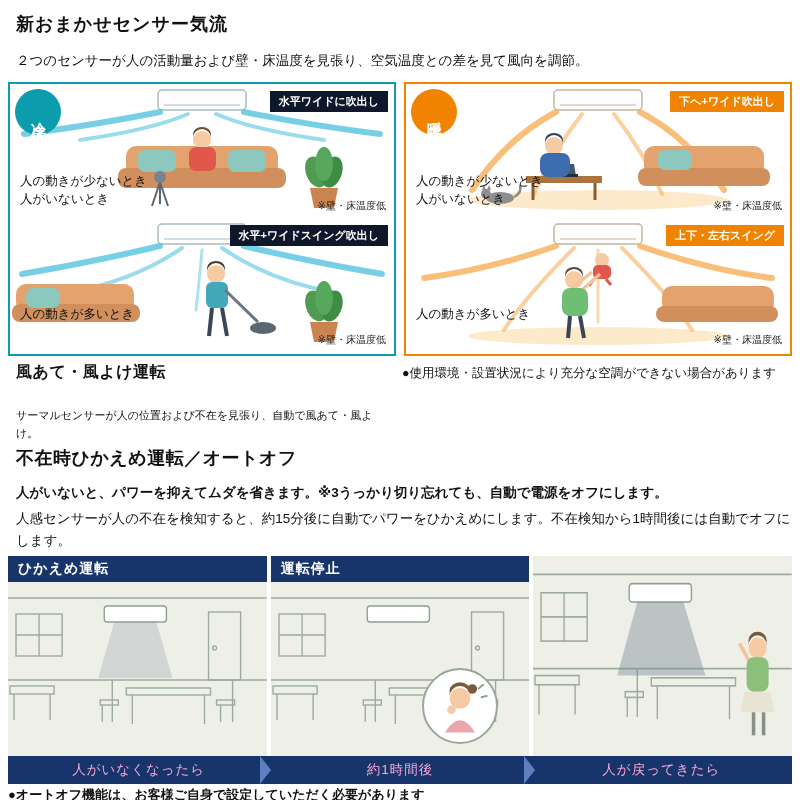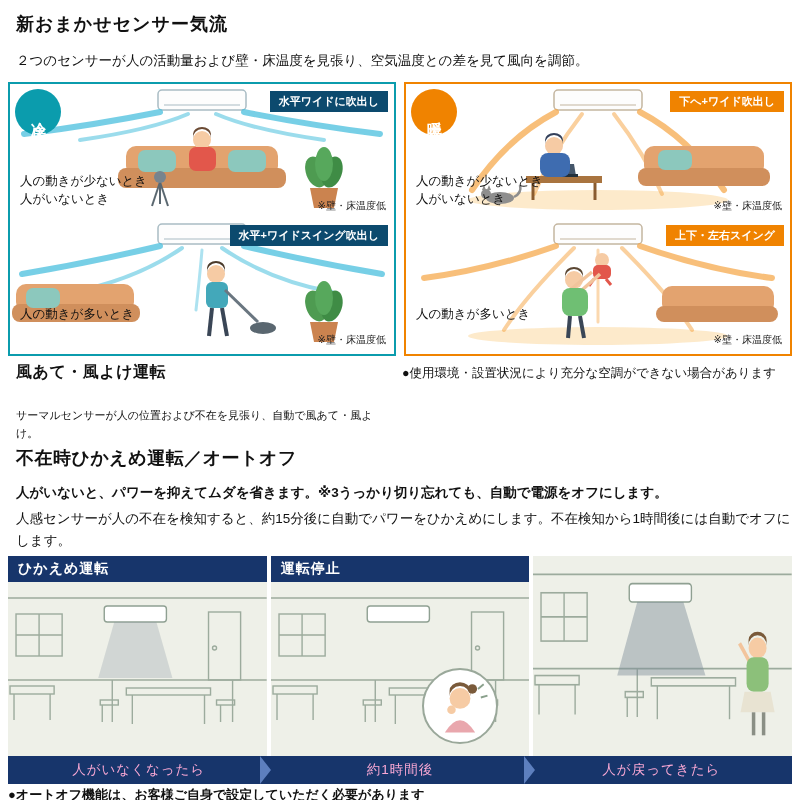--- a/index.html
+++ b/index.html
@@ -22,21 +22,21 @@
     writing-mode:vertical-rl;text-orientation:upright;letter-spacing:2px;z-index:5;
   }
   .cool .mode-badge{background:#0b9cad}
   .warm .mode-badge{background:#f08300}
   .scene{position:relative;width:100%;height:134px;overflow:hidden}
   .scene svg{position:absolute;left:0;top:0;width:100%;height:100%}
   .scene-label{
     position:absolute;top:7px;right:6px;color:#fff;font-size:11px;font-weight:bold;
     padding:3px 9px;z-index:4;white-space:nowrap;
   }
-  .cool .scene-label{background:#0c4a6e}
+  .cool .scene-label{background:#0f172a}
   .warm .scene-label{background:#f08300}
   .scene-desc{position:absolute;left:10px;font-size:12.5px;line-height:1.5;white-space:pre-line;z-index:3;font-weight:500}
   .desc-low{bottom:9px}
   .desc-high{bottom:28px}
   .scene-note{position:absolute;right:8px;bottom:5px;font-size:10px;color:#222;z-index:3}
 
   
   .wind{position:absolute;left:16px;top:362px;width:376px}
   .wind-heading{font-size:16px;font-weight:bold;margin-bottom:24px;letter-spacing:.5px}
   .wind-body{font-size:11px;line-height:1.6}

